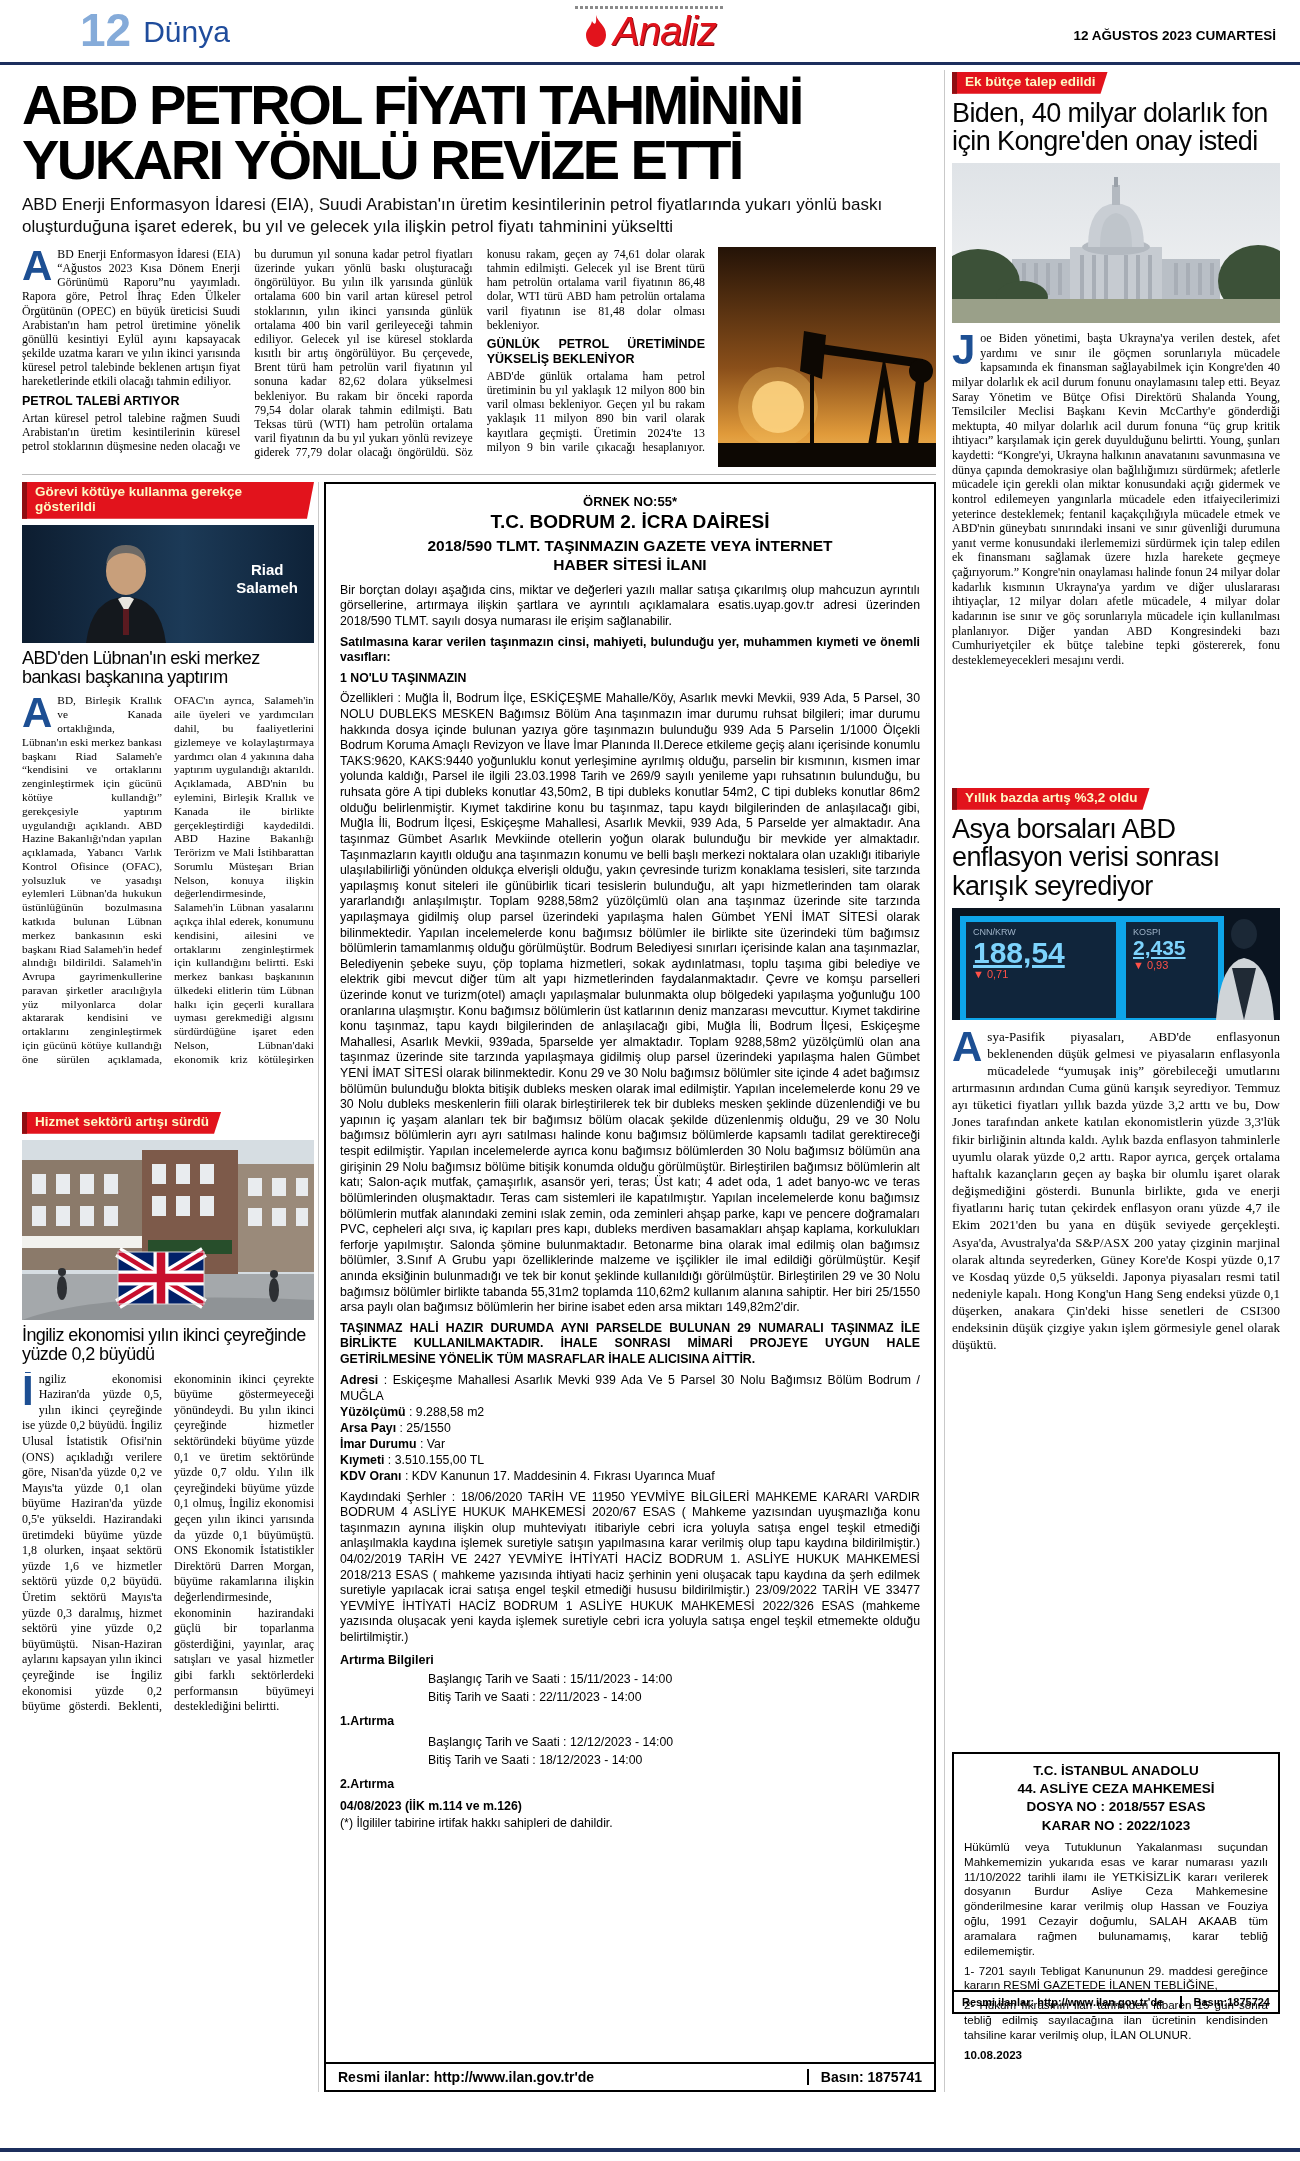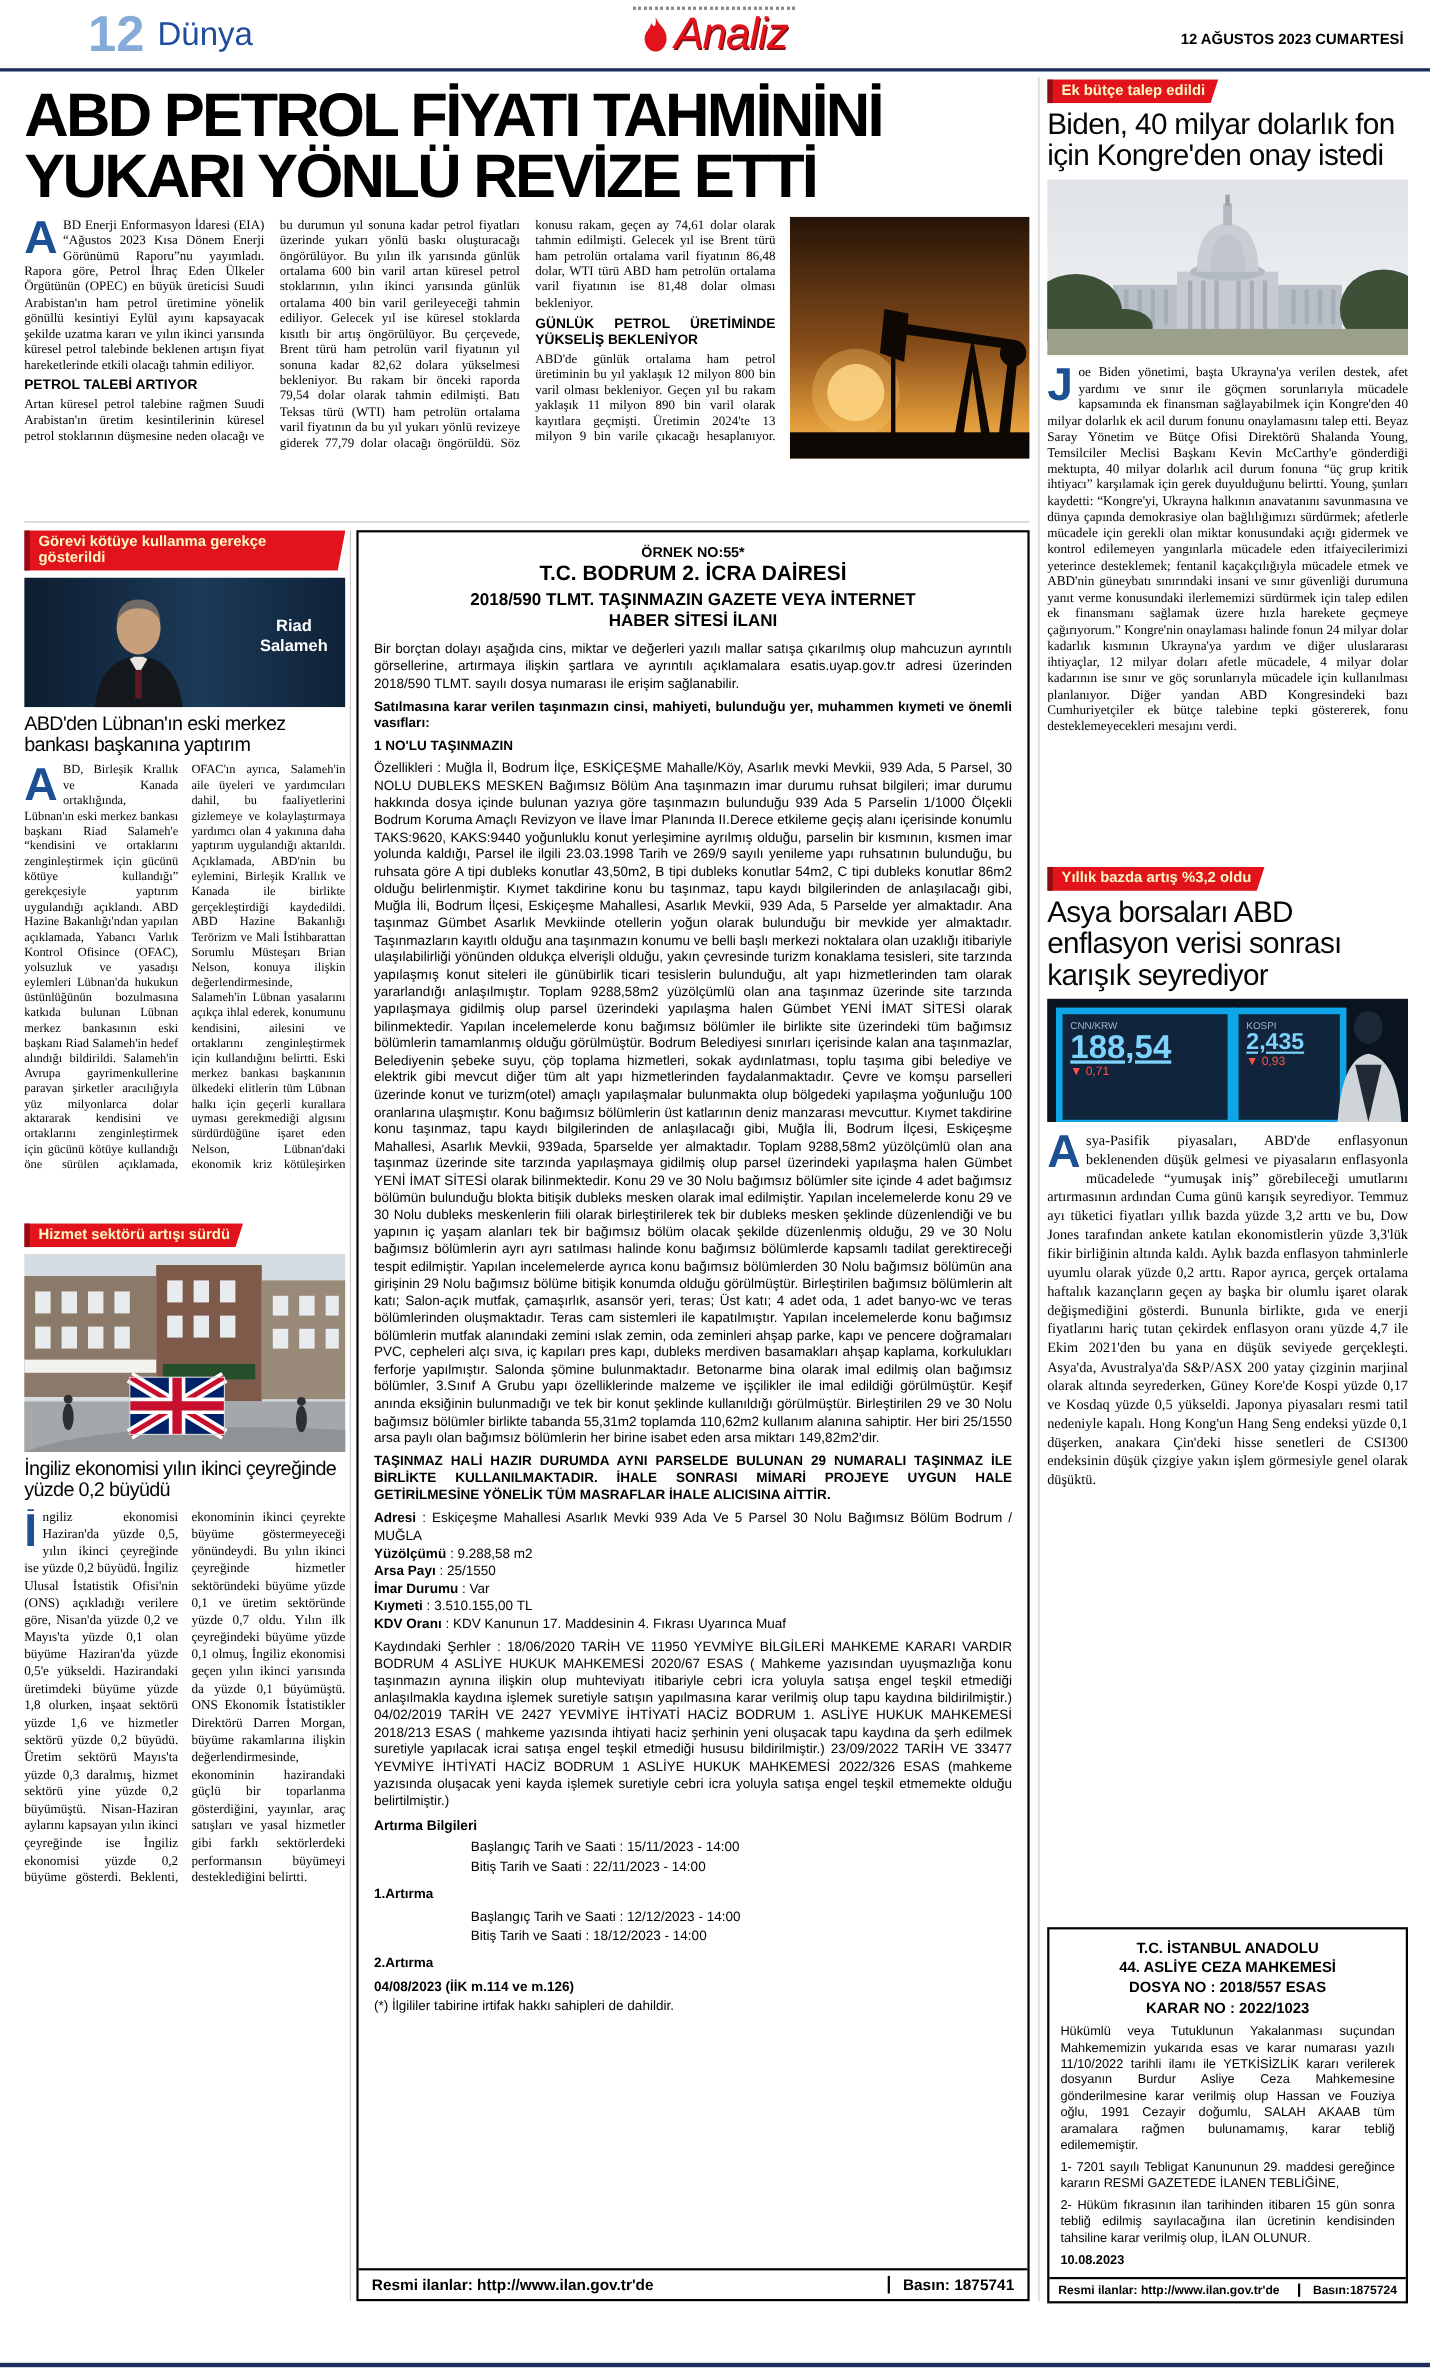--- a/index.html
+++ b/index.html
@@ -69,21 +69,21 @@
   .uk{position:absolute;left:22px;top:1112px;width:292px;}
   .photo-street{margin-top:6px;width:292px;height:180px;}
   .photo-street svg{display:block;width:100%;height:100%;}
   .uk-body{margin-top:8px;height:690px;column-count:2;column-gap:12px;overflow:hidden;font-size:12px;line-height:1.3;}
   .headline-sm{font-family:"Liberation Sans",sans-serif;font-weight:400;font-size:18px;line-height:1.05;
                letter-spacing:-0.6px;margin-top:6px;color:#050505;}
   
   .notice{box-sizing:border-box;border:2px solid #000;background:#fff;position:absolute;
           font-family:"Liberation Sans",sans-serif;}
   .bodrum{left:324px;top:482px;width:612px;height:1610px;padding:10px 14px 46px;}
-  .istanbul{left:952px;top:1752px;width:328px;height:342px;padding:8px 10px 30px;}
+  .istanbul{left:952px;top:1752px;width:328px;height:262px;padding:8px 10px 30px;}
   .ornek{text-align:center;font-weight:700;font-size:13px;}
   .court{text-align:center;font-weight:700;font-size:19px;margin-top:2px;}
   .ntitle{text-align:center;font-weight:700;font-size:15.5px;margin:3px auto 8px;max-width:430px;line-height:1.25;}
   .nbody{font-size:12.3px;line-height:1.27;text-align:justify;}
   .nbody p{margin:0 0 5px;}
   .nb-bold{font-weight:700;}
   .det{font-size:12.3px;line-height:1.3;}
   .det-l{font-weight:700;}
   .auction-head{font-weight:700;font-size:12.5px;margin:7px 0 3px;}
   .auction-row{display:flex;font-size:12.3px;margin-bottom:4px;}
@@ -115,20 +115,21 @@
       </svg>
       <span class="logo-text">Analiz</span>
     </div>
   </div>
   <div class="issue-date">12 AĞUSTOS 2023 CUMARTESİ</div>
   <div class="hdr-rule"></div>
 
   <div class="main-article">
     <div class="headline-xl">ABD PETROL FİYATI TAHMİNİNİ</div>
     <div class="headline-xl">YUKARI YÖNLÜ REVİZE ETTİ</div>
+    <div class="standfirst">ABD Enerji Enformasyon İdaresi (EIA), Suudi Arabistan'ın üretim kesintilerinin petrol fiyatlarında yukarı yönlü baskı oluşturduğuna işaret ederek, bu yıl ve gelecek yıla ilişkin petrol fiyatı tahminini yükseltti</div>
     <div class="main-body">
       <div class="main-cols body-text">
         <p><span class="dropcap">A</span><span>BD Enerji Enformasyon İdaresi (EIA) “Ağustos 2023 Kısa Dönem Enerji Görünümü Raporu”nu yayımladı. Rapora göre, Petrol İhraç Eden Ülkeler Örgütünün (OPEC) en büyük üreticisi Suudi Arabistan'ın ham petrol üretimine yönelik gönüllü kesintiyi Eylül ayını kapsayacak şekilde uzatma kararı ve yılın ikinci yarısında küresel petrol talebinde beklenen artışın fiyat hareketlerinde etkili olacağı tahmin ediliyor.</span></p>
         <div class="subhead">PETROL TALEBİ ARTIYOR</div>
         <p>Artan küresel petrol talebine rağmen Suudi Arabistan'ın üretim kesintilerinin küresel petrol stoklarının düşmesine neden olacağı ve bu durumun yıl sonuna kadar petrol fiyatları üzerinde yukarı yönlü baskı oluşturacağı öngörülüyor. Bu yılın ilk yarısında günlük ortalama 600 bin varil artan küresel petrol stoklarının, yılın ikinci yarısında günlük ortalama 400 bin varil gerileyeceği tahmin ediliyor. Gelecek yıl ise küresel stoklarda kısıtlı bir artış öngörülüyor. Bu çerçevede, Brent türü ham petrolün varil fiyatının yıl sonuna kadar 82,62 dolara yükselmesi bekleniyor. Bu rakam bir önceki raporda 79,54 dolar olarak tahmin edilmişti. Batı Teksas türü (WTI) ham petrolün ortalama varil fiyatının da bu yıl yukarı yönlü revizeye giderek 77,79 dolar olacağı öngörüldü. Söz konusu rakam, geçen ay 74,61 dolar olarak tahmin edilmişti. Gelecek yıl ise Brent türü ham petrolün ortalama varil fiyatının 86,48 dolar, WTI türü ABD ham petrolün ortalama varil fiyatının ise 81,48 dolar olması bekleniyor.</p>
         <div class="subhead">GÜNLÜK PETROL ÜRETİMİNDE YÜKSELİŞ BEKLENİYOR</div>
         <p>ABD'de günlük ortalama ham petrol üretiminin bu yıl yaklaşık 12 milyon 800 bin varil olması bekleniyor. Geçen yıl bu rakam yaklaşık 11 milyon 890 bin varil olarak kayıtlara geçmişti. Üretimin 2024'te 13 milyon 9 bin varile çıkacağı hesaplanıyor. Küresel petrol arzının bu yıl günlük 101 milyon 300 bin varil, gelecek yıl da 103 milyon varil olacağı tahmin ediliyor</p>
       </div>
       <div class="main-photo">
         <svg viewBox="0 0 218 220" preserveAspectRatio="none">

